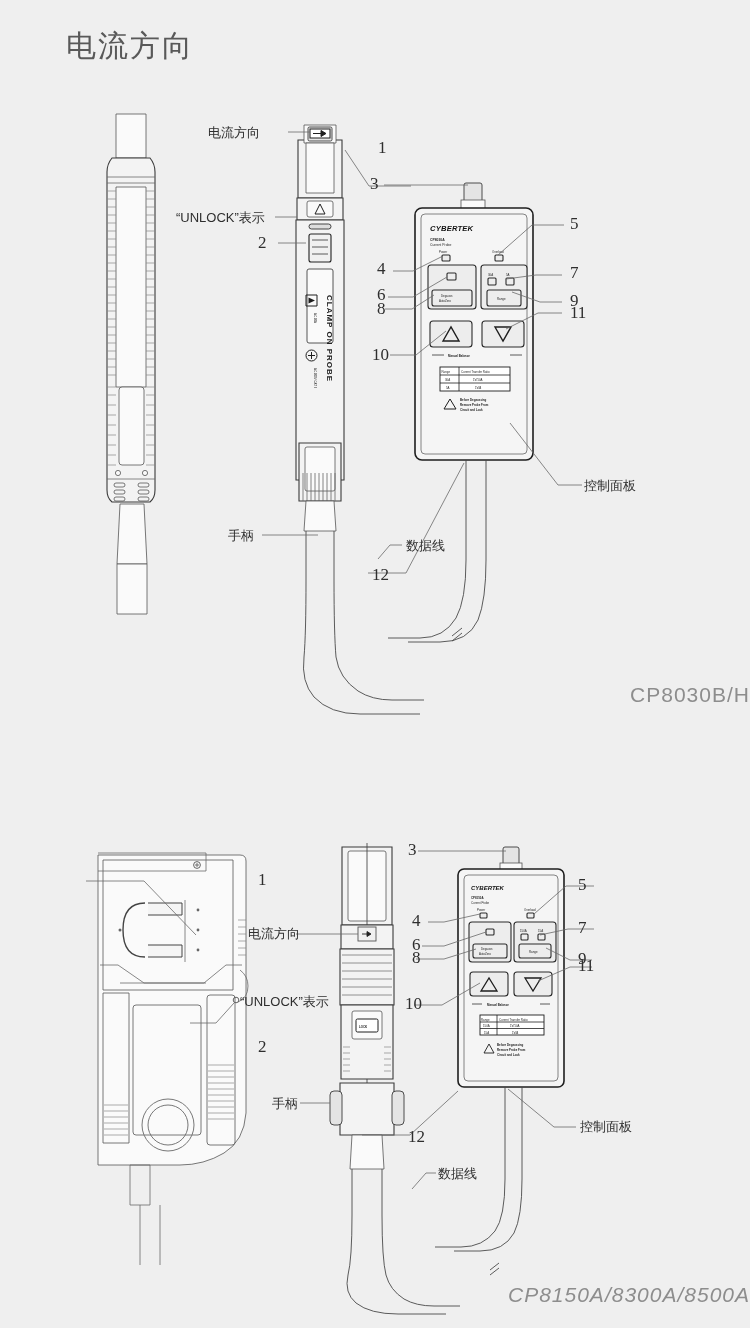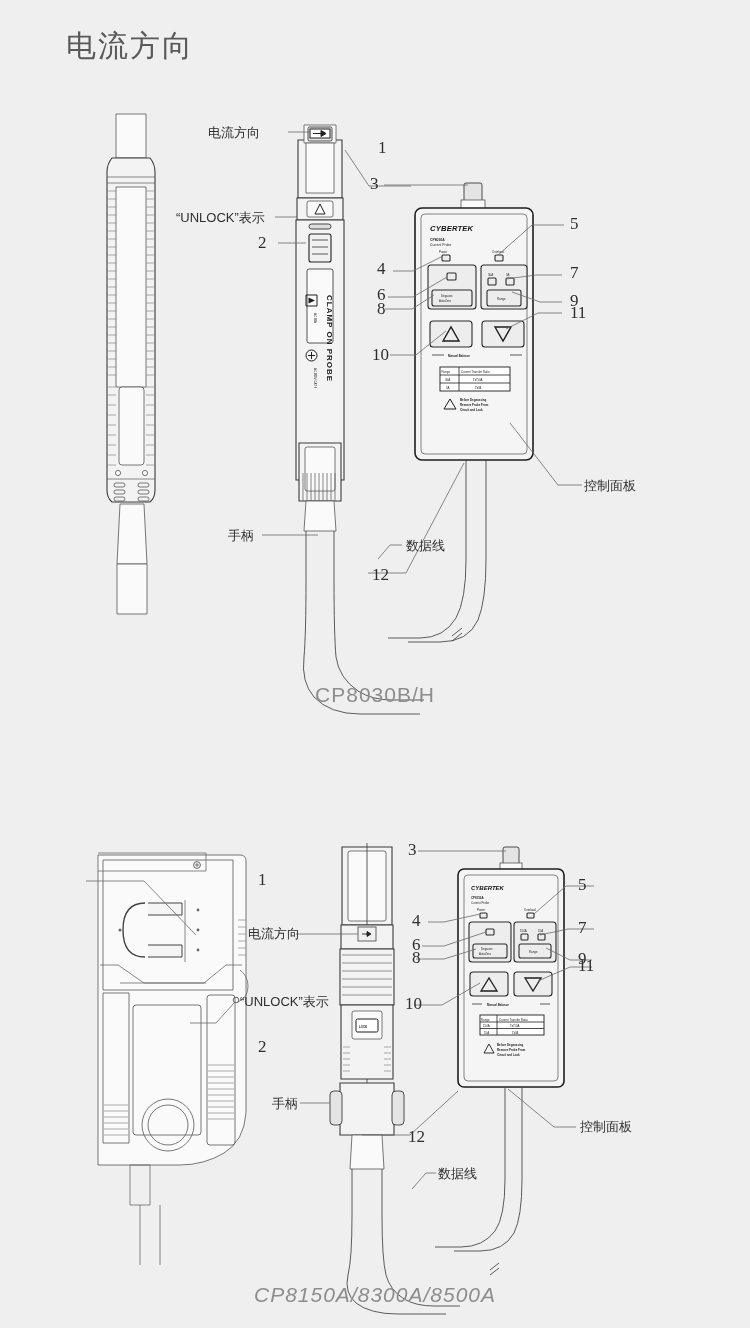--- a/index.html
+++ b/index.html
@@ -12,21 +12,21 @@
     overflow:hidden;
   }
   .page-title{
     position:absolute;left:66px;top:26px;
     font-size:30px;letter-spacing:2px;color:#595959;font-weight:400;
   }
   .figure{position:absolute;left:0;width:750px;}
   .fig1{top:95px;height:620px;}
   .fig2{top:815px;height:480px;}
   .caption{
-    position:absolute;width:750px;text-align:center;
+    position:absolute;width:750px;text-align:right;
     font-size:21px;color:#8d8d8d;letter-spacing:1px;
   }
   .cap1{top:683px;}
   .cap2{top:1283px;font-style:italic;}
   .lbl{position:absolute;font-size:13px;color:#2e2e2e;white-space:nowrap;text-align:right;}
   .num{position:absolute;font-size:17px;color:#2e2e2e;font-family:"Liberation Serif",serif;}
   svg{position:absolute;left:0;top:0;overflow:visible;}
   .ln{stroke:#4a4a4a;stroke-width:.9;fill:none;}
   .ln-l{stroke:#6a6a6a;stroke-width:.8;fill:none;}
   .body-st{fill:#f3f3f3;stroke:#3a3a3a;stroke-width:1.1;}

